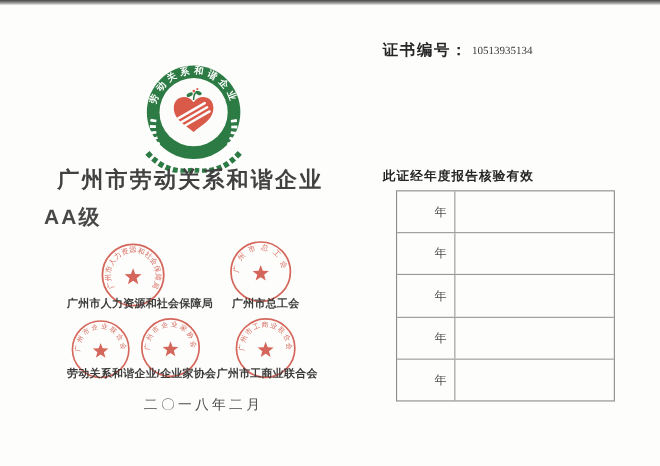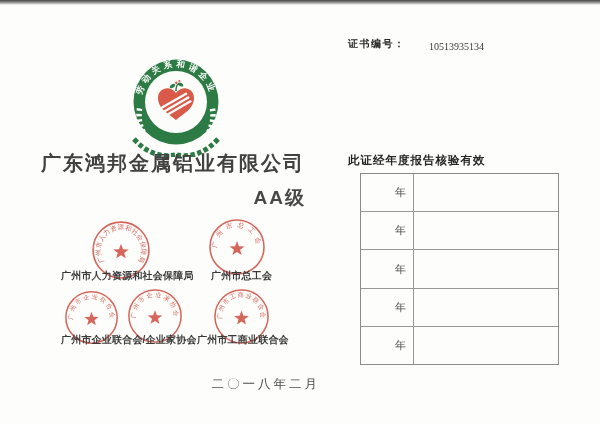--- a/index.html
+++ b/index.html
@@ -12,35 +12,35 @@
     position:absolute;top:0;left:0;width:600px;height:5px;
     background:linear-gradient(#454545,#9d9d9d 55%,rgba(255,255,255,0));
   }
   
   .logo{position:absolute;left:130px;top:57px;width:92px;height:100px;}
   .title1{
     position:absolute;left:40px;top:150px;width:266px;text-align:center;
     font-size:20px;font-weight:600;letter-spacing:2px;color:#414141;
   }
   .title2{
-    position:absolute;left:40px;top:185px;width:266px;text-align:right;
+    position:absolute;left:40px;top:185px;width:266px;text-align:left;
     font-size:19px;font-weight:600;letter-spacing:2px;color:#484848;
   }
   .seal{position:absolute;opacity:.9;}
   .seal-label{
     position:absolute;font-size:10px;font-weight:bold;color:#3b3b3b;
     letter-spacing:0.2px;white-space:nowrap;
   }
   .date{
-    position:absolute;left:50px;top:376px;width:270px;text-align:right;
+    position:absolute;left:50px;top:360px;width:270px;text-align:center;
     font-size:12.5px;letter-spacing:3px;color:#4a4a4a;
   }
   
   .fld-label{
-    position:absolute;font-size:10px;font-weight:bold;color:#262626;
+    position:absolute;font-size:14px;font-weight:bold;color:#262626;
     letter-spacing:1.5px;white-space:nowrap;
   }
   .fld-value{
     position:absolute;font-size:10px;color:#3a3a3a;white-space:nowrap;
     font-family:"Liberation Serif",serif;
   }
   .tbl-title{
     position:absolute;left:348px;top:153px;font-size:11.5px;font-weight:bold;
     color:#262626;letter-spacing:1px;white-space:nowrap;
   }
@@ -91,21 +91,21 @@
       <circle cx="46.2" cy="25.8" r="1.2" fill="#da5a4a"></circle>
       <circle cx="49.4" cy="23.9" r="1" fill="#da5a4a"></circle>
     </g>
 
     <g stroke="#2d7b44" stroke-width="5" stroke-dasharray="4.5 2.5" fill="none">
       <path d="M4,82 Q22,102 45,98"></path>
       <path d="M88,82 Q70,102 47,98"></path>
     </g>
   </svg>
 
-  <div class="title1">广东鸿邦金属铝业有限公司</div>
+  <div class="title1">广州市劳动关系和谐企业</div>
   <div class="title2">AA级</div>
 
   <svg class="seal" style="left:90px;top:219px" width="62" height="62" viewBox="0 0 100 100">
     <circle cx="50" cy="50" r="45" fill="none" stroke="#d0564a" stroke-width="2.6"></circle>
     <path d="M50,40 L53.2,48.6 L62.4,49 L55.2,54.7 L57.6,63.5 L50,58.5 L42.4,63.5 L44.8,54.7 L37.6,49 L46.8,48.6 Z" fill="#d0564a"></path>
     <defs>
         <path id="arc-s1" d="M 26.7,73.3 A 33,33 0 1 1 73.3,73.3"></path>
       </defs>
     <text font-size="10.5" fill="#d0564a" letter-spacing="0.5" font-family="Liberation Sans,sans-serif">
       <textPath href="#arc-s1" startOffset="50%" text-anchor="middle">广州市人力资源和社会保障局</textPath>
@@ -152,21 +152,21 @@
     <circle cx="50" cy="50" r="45" fill="none" stroke="#d0564a" stroke-width="2.6"></circle>
     <path d="M50,40 L53.2,48.6 L62.4,49 L55.2,54.7 L57.6,63.5 L50,58.5 L42.4,63.5 L44.8,54.7 L37.6,49 L46.8,48.6 Z" fill="#d0564a"></path>
     <defs>
         <path id="arc-s5" d="M 26.7,73.3 A 33,33 0 1 1 73.3,73.3"></path>
       </defs>
     <text font-size="10.5" fill="#d0564a" letter-spacing="2" font-family="Liberation Sans,sans-serif">
       <textPath href="#arc-s5" startOffset="50%" text-anchor="middle">广州市工商业联合会</textPath>
     </text>
   </svg>
 
-  <div class="seal-label" style="left:61px;top:333px">广州市企业联合会/企业家协会</div>
+  <div class="seal-label" style="left:61px;top:333px">劳动关系和谐企业/企业家协会</div>
   <div class="seal-label" style="left:197px;top:333px">广州市工商业联合会</div>
 
   <div class="date">二〇一八年二月</div>
 
   <div class="fld-label" style="left:348px;top:37px">证书编号：</div>
   <div class="fld-value" style="left:429px;top:41px">10513935134</div>
 
 
   <div class="tbl-title">此证经年度报告核验有效</div>
 

